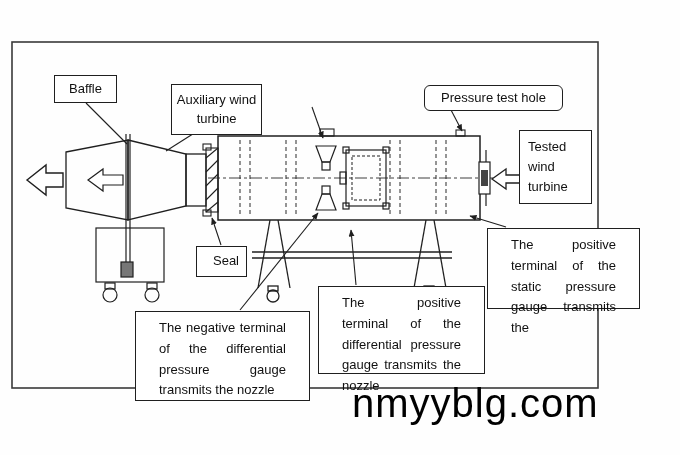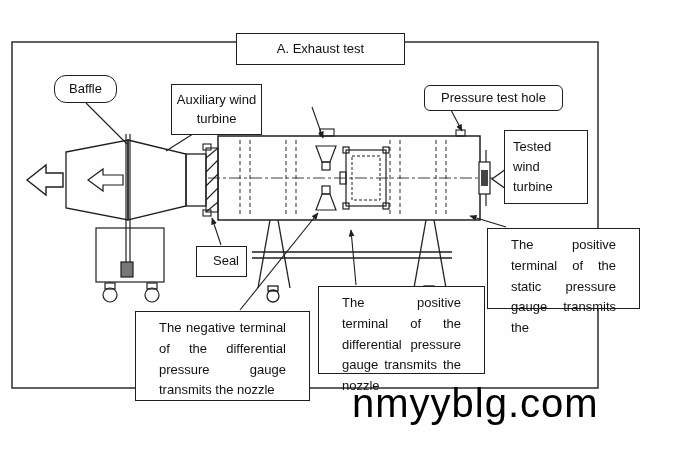--- a/index.html
+++ b/index.html
@@ -138,30 +138,29 @@
       <line x1="207" y1="125" x2="166" y2="151"></line>
       <line x1="312" y1="107" x2="323" y2="138" marker-end="url(#arr)"></line>
       <line x1="451" y1="110" x2="462" y2="131" marker-end="url(#arr)"></line>
       <line x1="221" y1="245" x2="212" y2="218" marker-end="url(#arr)"></line>
       <line x1="240" y1="310" x2="318" y2="213" marker-end="url(#arr)"></line>
       <line x1="356" y1="285" x2="351" y2="230" marker-end="url(#arr)"></line>
       <line x1="506" y1="227" x2="470" y2="216" marker-end="url(#arr)"></line>
     </g>
   </svg>
 
-  <div class="box title-box" style="left:236px;top:33px;width:169px;height:32px;">A. Exhaust test</div>
 
-  <div class="box label" style="left:54px;top:75px;width:63px;height:28px;border-radius:12px;">Baffle</div>
+  <div class="box label" style="left:54px;top:75px;width:63px;height:28px;">Baffle</div>
 
   <div class="box label" style="left:171px;top:84px;width:91px;height:51px;">Auxiliary wind turbine</div>
 
 
   <div class="box label" style="left:424px;top:85px;width:139px;height:26px;border-radius:6px;">Pressure test hole</div>
 
-  <div class="box tested" style="left:504px;top:130px;width:84px;height:74px;">Tested wind turbine</div>
+  <div class="box tested" style="left:519px;top:130px;width:73px;height:74px;">Tested wind turbine</div>
 
   <div class="box label" style="left:196px;top:246px;width:51px;height:31px;padding-left:13px;">Seal</div>
 
   <div class="box para" style="left:487px;top:228px;width:153px;height:81px;">The positive terminal of the static pressure gauge transmits the</div>
 
   <div class="box para" style="left:135px;top:311px;width:175px;height:90px;">The negative terminal of the differential pressure gauge transmits the nozzle</div>
 
   <div class="box para" style="left:318px;top:286px;width:167px;height:88px;">The positive terminal of the differential pressure gauge transmits the nozzle</div>
 
   <div id="watermark">nmyyblg.com</div>

